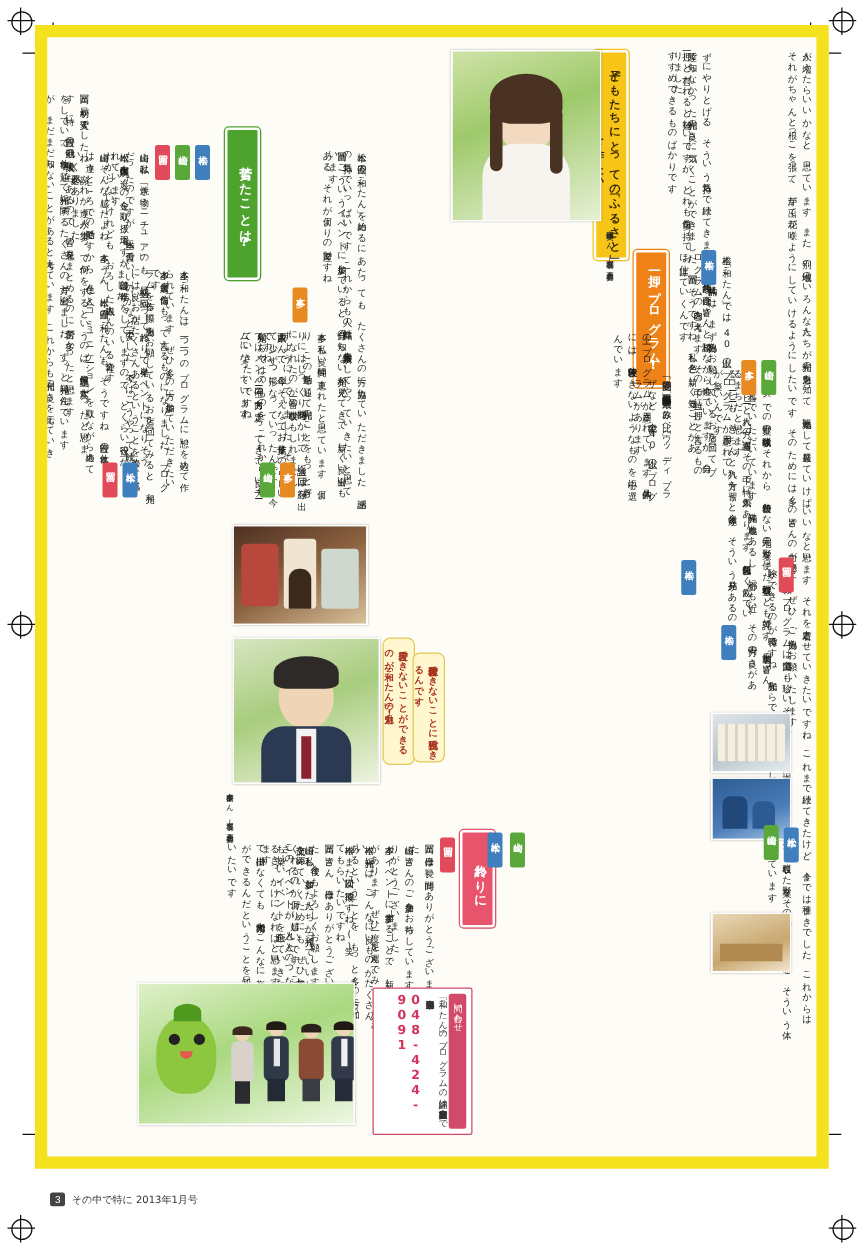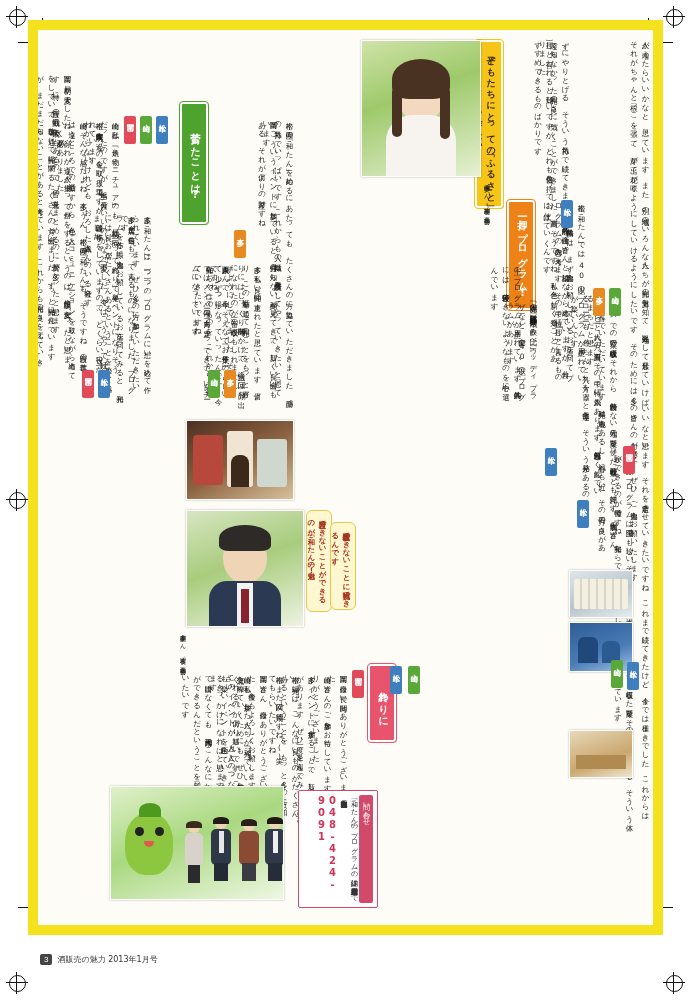--- a/index.html
+++ b/index.html
@@ -346,16 +346,16 @@
       <div class="tag">問い合わせ</div>
       <div class="ct">「和こたん」のプログラムの詳細は和光市役所産業支援課まで</div>
       <div class="ct">和光市観光協会事務局</div>
       <div class="tel">048-424-9091</div>
     </div>
 
   </div>
 
   <div id="footer">
     <span class="pnum">3</span>
-    <span class="ftxt">酒販売の魅力 2013年1月号</span>
+    <span class="ftxt">その中で特に 2013年1月号</span>
   </div>
 
 </div>
 
 </body></html>

